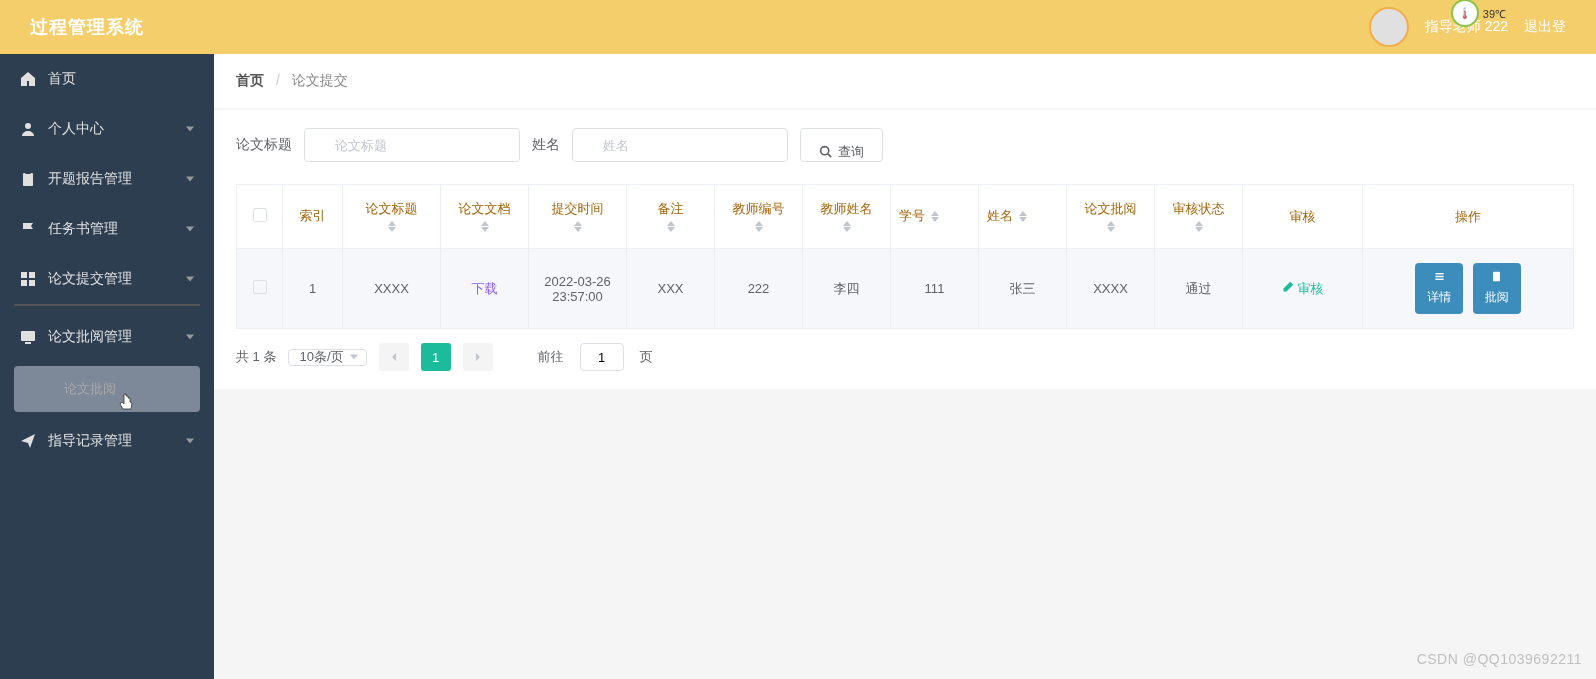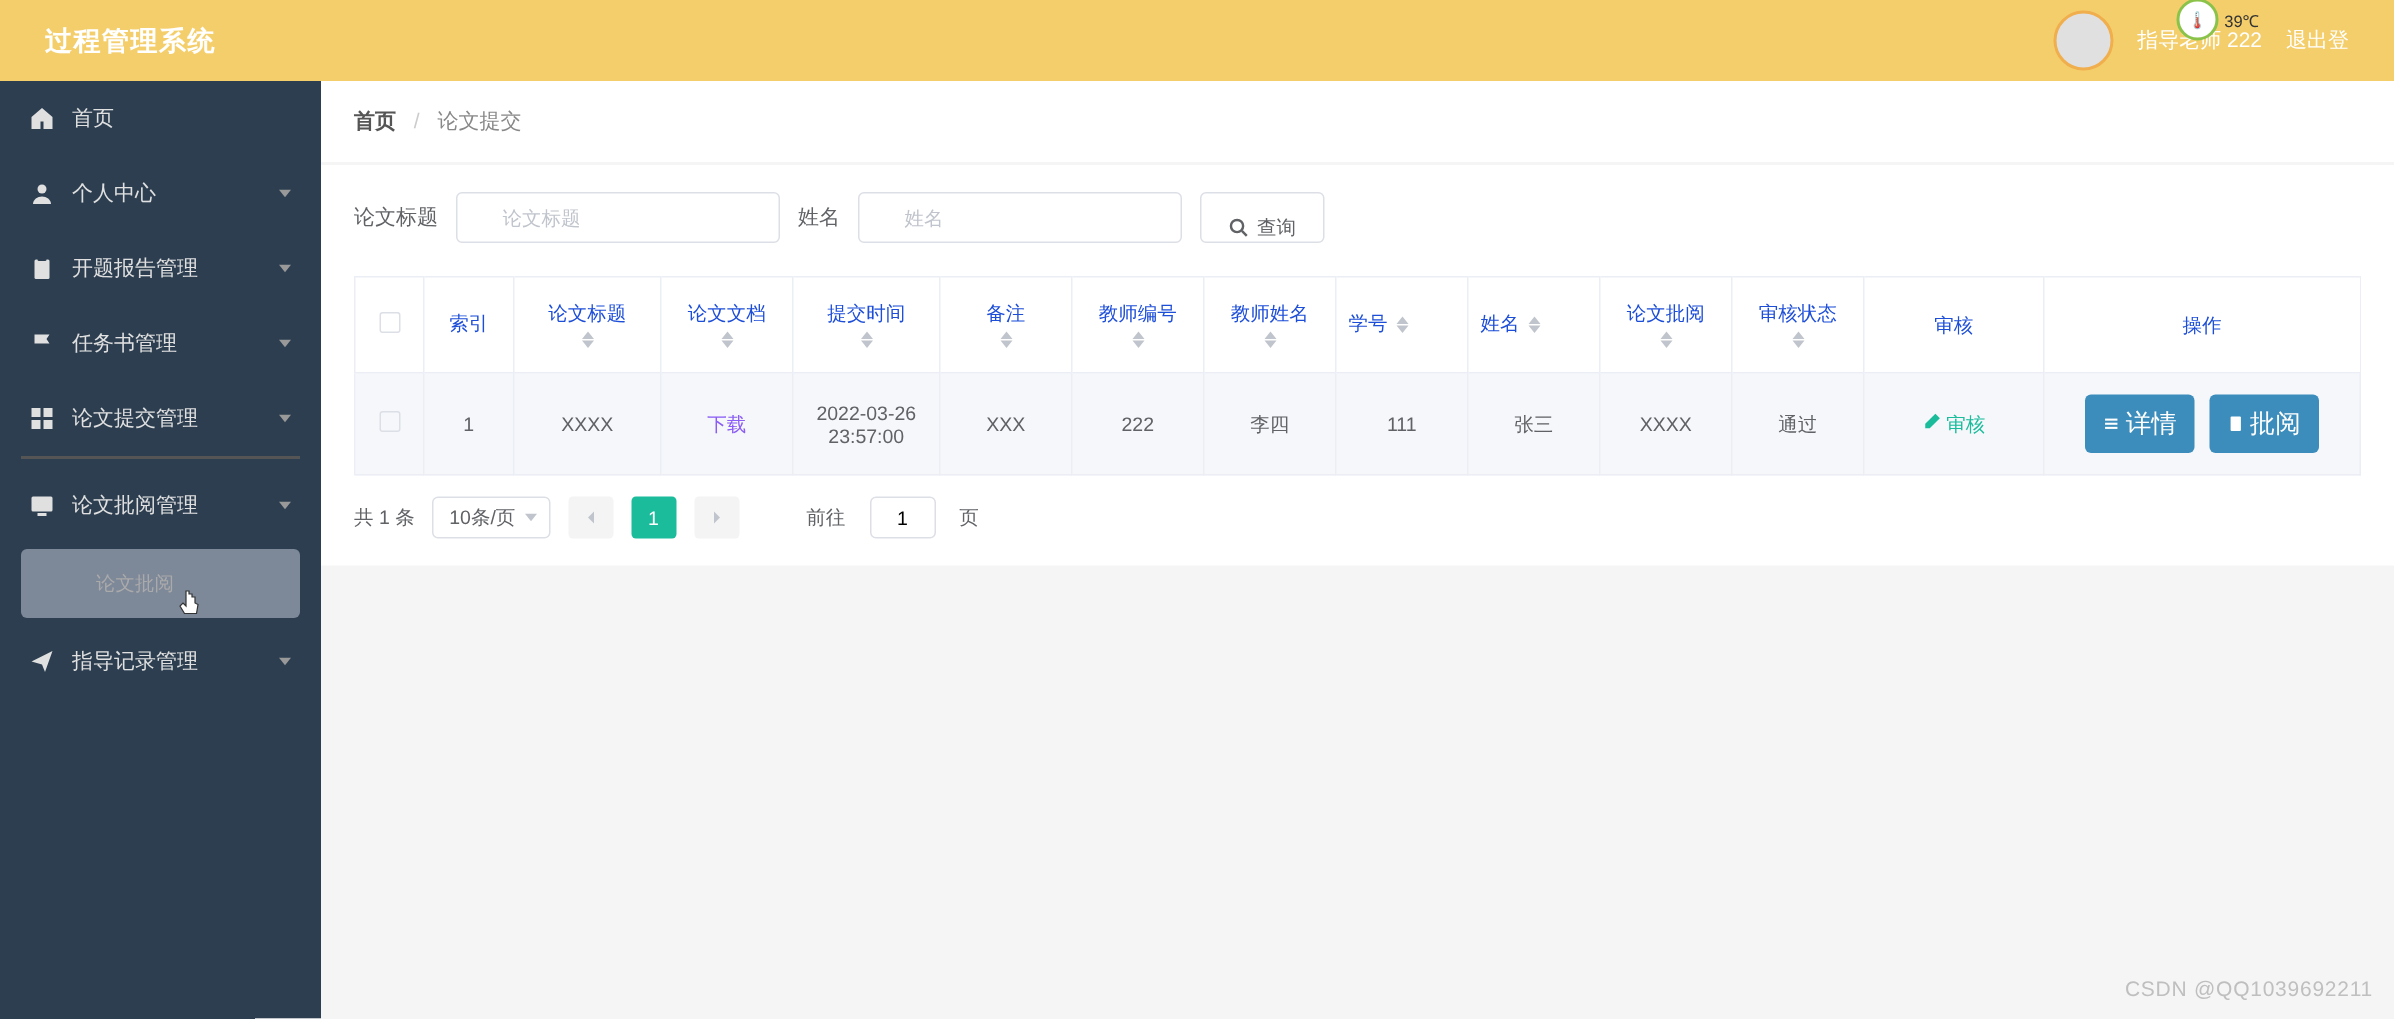--- a/index.html
+++ b/index.html
@@ -29,33 +29,33 @@
     .filter-row { display: flex; align-items: center; gap: 12px; margin-bottom: 22px; }
     .filter-label { color: #606266; font-size: 14px; }
     .filter-input { height: 34px; width: 216px; border: 1px solid #dcdfe6; border-radius: 4px; padding: 0 10px 0 30px; font-size: 13px; position: relative; }
     .input-wrap { position: relative; }
     .input-wrap .search-ic { position: absolute; left: 8px; top: 50%; transform: translateY(-50%); color: #c0c4cc; }
     .filter-input::placeholder { color: #c0c4cc; }
     .query-btn { height: 34px; padding: 0 18px; border: 1px solid #dcdfe6; border-radius: 4px; background: #fff; cursor: pointer; font-size: 13px; color: #606266; display: inline-flex; align-items: flex-end; gap: 6px; }
     
     .table { width: 100%; border-collapse: collapse; border: 1px solid #ebeef5; }
     .table th, .table td { border-right: 1px solid #ebeef5; border-bottom: 1px solid #ebeef5; padding: 14px 8px; text-align: center; font-size: 13px; font-weight: normal; }
-    .table th { background: #fff; color: #1d4ed8; position: relative; height: 64px; }
+    .table th { background: #fff; color: #a16207; position: relative; height: 64px; }
     .th-inner { display: flex; flex-direction: column; align-items: center; gap: 4px; line-height: 1.3; }
     .sort-caret { display: inline-flex; flex-direction: column; gap: 1px; }
     .sort-caret::before { content: ''; border-left: 4px solid transparent; border-right: 4px solid transparent; border-bottom: 5px solid #c0c4cc; }
     .sort-caret::after { content: ''; border-left: 4px solid transparent; border-right: 4px solid transparent; border-top: 5px solid #c0c4cc; }
     .table tbody tr { background: #f5f7fa; }
     .checkbox { width: 14px; height: 14px; border: 1px solid #dcdfe6; border-radius: 2px; display: inline-block; }
     .link-dl { color: #8b5cf6; cursor: pointer; }
     .review-link { color: #1abc9c; cursor: pointer; display: inline-flex; align-items: center; gap: 4px; }
-    .action-btn { background: #3c8dbc; color: #fff; border: none; padding: 8px 12px; border-radius: 4px; cursor: pointer; font-size: 17px; display: inline-flex; align-items: center; gap: 4px; margin: 0 3px; }
+    .action-btn { background: #3c8dbc; color: #fff; border: none; padding: 8px 12px; border-radius: 4px; cursor: pointer; font-size: 12px; display: inline-flex; align-items: center; gap: 4px; margin: 0 3px; flex-direction: column; }
     
     .pagination { display: flex; align-items: center; gap: 12px; margin-top: 14px; font-size: 13px; color: #606266; }
-    .page-select { height: 28px; border: 1px solid #dcdfe6; border-radius: 4px; padding: 0 22px 0 10px; background: #fff; position: relative; display: inline-flex; align-items: center; color: #606266; }
+    .page-select { height: 17px; border: 1px solid #dcdfe6; border-radius: 4px; padding: 0 22px 0 10px; background: #fff; position: relative; display: inline-flex; align-items: center; color: #606266; }
     .page-select::after { content: ''; position: absolute; right: 8px; top: 50%; transform: translateY(-50%); border-left: 4px solid transparent; border-right: 4px solid transparent; border-top: 5px solid #c0c4cc; }
     .page-btn { width: 30px; height: 28px; display: inline-flex; align-items: center; justify-content: center; background: #f4f4f5; color: #c0c4cc; border-radius: 3px; cursor: pointer; }
     .page-btn.active { background: #1abc9c; color: #fff; }
     .page-input { width: 44px; height: 28px; border: 1px solid #dcdfe6; border-radius: 4px; text-align: center; font-size: 13px; margin: 0 4px; }
     
     .watermark { position: absolute; right: 14px; bottom: 12px; color: #bfbfbf; font-size: 14px; letter-spacing: 0.5px; }
     .cursor-hand { position: absolute; left: 118px; top: 392px; font-size: 16px; color: #fff; pointer-events: none; z-index: 10; }
   </style>
 </head>
 <body>

